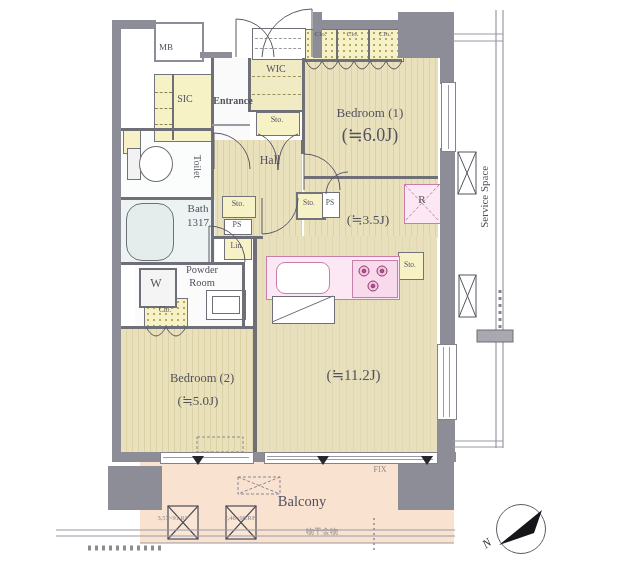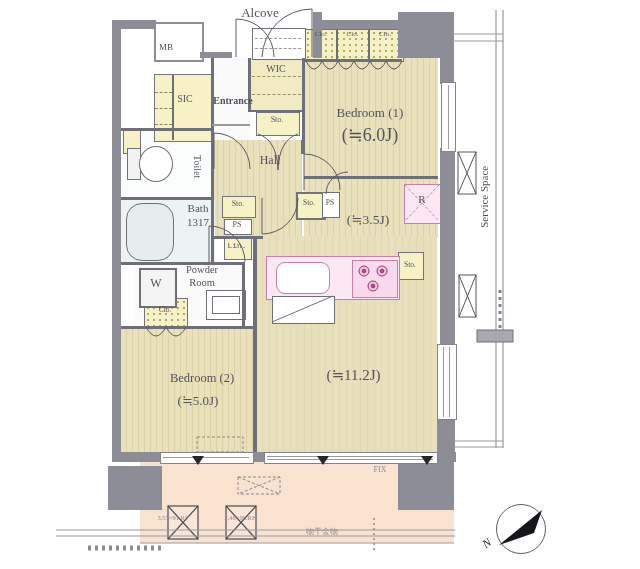--- a/index.html
+++ b/index.html
@@ -215,50 +215,50 @@
         <circle cx="364" cy="271" r="1.8"></circle>
       <circle cx="382" cy="271" r="5" fill="#f4c3e0"></circle>
         <circle cx="382" cy="271" r="1.8"></circle>
       <circle cx="373" cy="286" r="5" fill="#f4c3e0"></circle>
         <circle cx="373" cy="286" r="1.8"></circle>
     </g>
 
     <path d="M499,545 L542,510 L534,533 Z" fill="#15151a" stroke="none"></path>
   </svg>
 
-  <div class="lbl" style="left:205px;top:6px;width:110px;font-size:13px;">Alcove</div>
   <div class="lbl" style="left:154px;top:43px;width:24px;font-size:9px;">MB</div>
   <div class="lbl" style="left:256px;top:64px;width:40px;font-size:10px;">WIC</div>
   <div class="lbl" style="left:305px;top:31px;width:31px;font-size:7px;">Clo.</div>
   <div class="lbl" style="left:337px;top:31px;width:31px;font-size:7px;">Clo.</div>
   <div class="lbl" style="left:369px;top:31px;width:32px;font-size:7px;">Clo.</div>
   <div class="lbl" style="left:163px;top:94px;width:44px;font-size:10px;">SIC</div>
   <div class="lbl" style="left:206px;top:96px;width:54px;font-size:10px;font-weight:bold;">Entrance</div>
   <div class="lbl" style="left:258px;top:116px;width:38px;font-size:8px;">Sto.</div>
   <div class="lbl" style="left:305px;top:106px;width:130px;font-size:13px;">Bedroom (1)</div>
   <div class="lbl" style="left:305px;top:126px;width:130px;font-size:18px;">(≒6.0J)</div>
   <div class="lbl" style="left:186px;top:138px;width:16px;height:58px;font-size:10px;writing-mode:vertical-rl;">Toilet</div>
   <div class="lbl" style="left:240px;top:154px;width:60px;font-size:12px;">Hall</div>
   <div class="lbl" style="left:176px;top:203px;width:44px;font-size:11px;">Bath</div>
   <div class="lbl" style="left:176px;top:217px;width:44px;font-size:11px;">1317</div>
   <div class="lbl" style="left:224px;top:200px;width:28px;font-size:8px;">Sto.</div>
   <div class="lbl" style="left:226px;top:221px;width:22px;font-size:8px;">PS</div>
-  <div class="lbl" style="left:226px;top:242px;width:22px;font-size:8px;font-family:Liberation Mono, monospace;">Lin.</div>
+  <div class="lbl" style="left:226px;top:242px;width:22px;font-size:8px;">Lin.</div>
   <div class="lbl" style="left:296px;top:199px;width:26px;font-size:7.5px;">Sto.</div>
   <div class="lbl" style="left:322px;top:199px;width:16px;font-size:7.5px;">PS</div>
   <div class="lbl" style="left:310px;top:213px;width:116px;font-size:13.5px;">(≒3.5J)</div>
   <div class="lbl" style="left:404px;top:194px;width:36px;font-size:11px;">R</div>
   <div class="lbl" style="left:397px;top:261px;width:26px;font-size:7.5px;">Sto.</div>
   <div class="lbl" style="left:139px;top:277px;width:34px;font-size:12px;">W</div>
   <div class="lbl" style="left:170px;top:264px;width:64px;font-size:10.5px;">Powder</div>
   <div class="lbl" style="left:172px;top:277px;width:60px;font-size:10.5px;">Room</div>
   <div class="lbl" style="left:144px;top:306px;width:42px;font-size:7.5px;">Clo.</div>
   <div class="lbl" style="left:138px;top:372px;width:128px;font-size:12.5px;">Bedroom (2)</div>
   <div class="lbl" style="left:134px;top:394px;width:128px;font-size:13px;">(≒5.0J)</div>
   <div class="lbl" style="left:266px;top:368px;width:175px;font-size:15px;">(≒11.2J)</div>
   <div class="lbl" style="left:430px;top:191px;width:110px;font-size:11px;transform:rotate(-90deg);">Service Space</div>
   <div class="lbl gray-lbl" style="left:366px;top:466px;width:28px;font-size:8px;">FIX</div>
+  <div class="lbl" style="left:252px;top:494px;width:100px;font-size:14.5px;">Balcony</div>
   <div class="lbl gray-lbl" style="left:300px;top:528px;width:44px;font-size:8px;">物干金物</div>
   <div class="lbl gray-lbl" style="left:142px;top:515px;width:62px;font-size:6.5px;">3,57×91.RF</div>
   <div class="lbl gray-lbl" style="left:210px;top:515px;width:60px;font-size:6.5px;">2,46×98.RF</div>
   <div class="lbl" style="left:478px;top:537px;width:18px;font-size:12px;font-style:italic;transform:rotate(-35deg);color:#26262c;">N</div>
 
 </div>
 
 </body></html>

